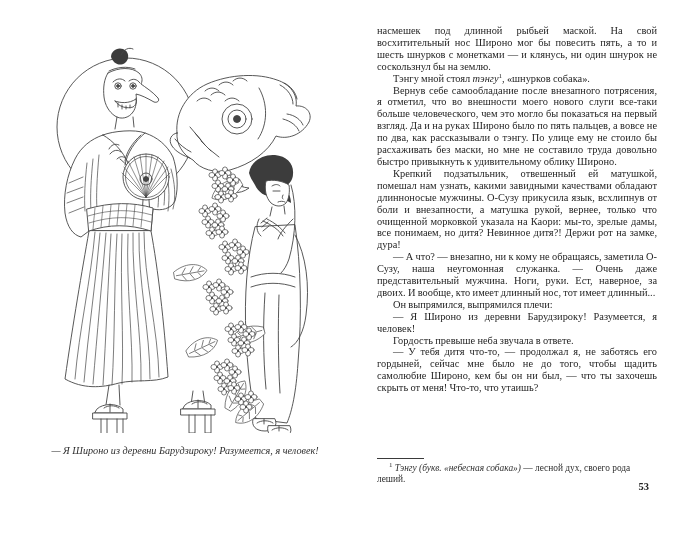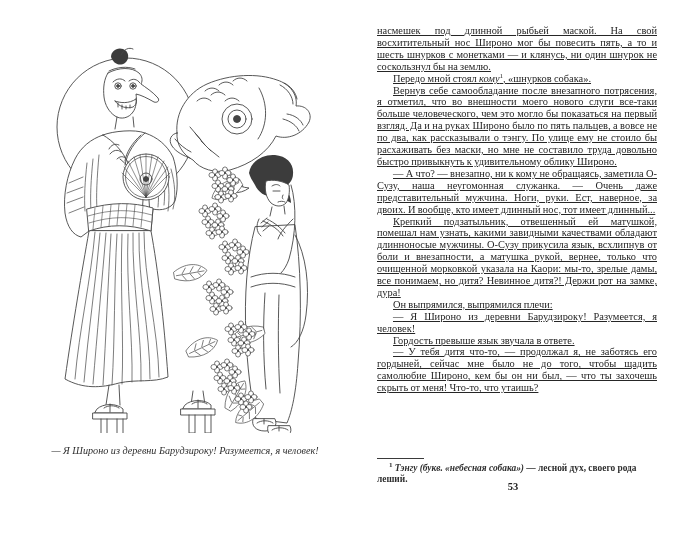--- a/index.html
+++ b/index.html
@@ -12,31 +12,31 @@
   .caption{
     position:absolute;left:25px;top:445px;width:320px;text-align:center;
     font-style:italic;font-size:10.2px;line-height:12px;color:#2e2e2e;
   }
   
   .textcol{
     position:absolute;left:377px;top:25px;width:280px;max-height:430px;overflow:hidden;
     font-size:10.4px;line-height:11.9px;text-align:justify;color:#262626;
     word-spacing:-0.3px;
   }
-  .textcol p{margin:0;padding:0;text-decoration:underline;}
+  .textcol p{margin:0;padding:0;}
   .textcol p.indent{text-indent:16px;}
   .textcol i, .footnote i{font-style:italic;}
   sup{font-size:7px;line-height:0;vertical-align:super;}
   .footnote-rule{position:absolute;left:377px;top:458px;width:47px;height:0;border-top:1px solid #3a3a3a;}
   .footnote{
     position:absolute;left:377px;top:463px;width:280px;
-    font-size:9.4px;line-height:11px;color:#2e2e2e;text-indent:12px;font-weight:bold;
+    font-size:9.4px;line-height:11px;color:#2e2e2e;text-indent:12px;
   }
   .pagenum{
-    position:absolute;left:377px;top:481px;width:272px;text-align:center;
+    position:absolute;left:377px;top:481px;width:272px;text-align:right;
     font-weight:bold;font-size:10.5px;color:#222;
   }
   svg *{vector-effect:non-scaling-stroke;}
 </style>
 </head>
 <body>
 
 <div class="spread">
 
   <div class="illustration">
@@ -206,27 +206,27 @@
             <use href="#fl" transform="translate(221,394)"></use>
         </g>
       </g>
     </svg>
   </div>
 
   <div class="caption">— Я Широно из деревни Барудзироку! Разумеется, я человек!</div>
 
   <div class="textcol">
       <p class=""><span>насмешек под длинной рыбьей маской. На свой восхитительный нос Широно мог бы повесить пять, а то и шесть шнурков с монетками — и клянусь, ни один шнурок не соскользнул бы на землю.</span></p>
-      <p class="indent"><span>Передо мной стоял </span><i>кому</i><sup>1</sup><span>, «шнурков собака».</span></p>
+      <p class="indent"><span>Тэнгу мной стоял </span><i>тэнгу</i><sup>1</sup><span>, «шнурков собака».</span></p>
       <p class="indent"><span>Вернув себе самообладание после внезапного потрясения, я отметил, что во внешности моего нового слуги все-таки больше человеческого, чем это могло бы показаться на первый взгляд. Да и на руках Широно было по пять пальцев, а вовсе не по два, как рассказывали о тэнгу. По улице ему не стоило бы расхаживать без маски, но мне не составило труда довольно быстро привыкнуть к удивительному облику Широно.</span></p>
+      <p class="indent"><span>Крепкий подзатыльник, отвешенный ей матушкой, помешал нам узнать, какими завидными качествами обладают длинноносые мужчины. О-Сузу прикусила язык, всхлипнув от боли и внезапности, а матушка рукой, вернее, только что очищенной морковкой указала на Каори: мы-то, зрелые дамы, все понимаем, но дитя? Невинное дитя?! Держи рот на замке, дура!</span></p>
       <p class="indent"><span>— А что? — внезапно, ни к кому не обращаясь, заметила О-Сузу, наша неугомонная служанка. — Очень даже представительный мужчина. Ноги, руки. Ест, наверное, за двоих. И вообще, кто имеет длинный нос, тот имеет длинный...</span></p>
-      <p class="indent"><span>Крепкий подзатыльник, отвешенный ей матушкой, помешал нам узнать, какими завидными качествами обладают длинноносые мужчины. О-Сузу прикусила язык, всхлипнув от боли и внезапности, а матушка рукой, вернее, только что очищенной морковкой указала на Каори: мы-то, зрелые дамы, все понимаем, но дитя? Невинное дитя?! Держи рот на замке, дура!</span></p>
       <p class="indent"><span>Он выпрямился, выпрямился плечи:</span></p>
       <p class="indent"><span>— Я Широно из деревни Барудзироку! Разумеется, я человек!</span></p>
-      <p class="indent"><span>Гордость превыше язык звучала в ответе.</span></p>
+      <p class="indent"><span>Гордость превыше неба звучала в ответе.</span></p>
       <p class="indent"><span>— У тебя дитя что-то, — продолжал я, не заботясь его гордыней, сейчас мне было не до того, чтобы щадить самолюбие Широно, кем бы он ни был, — что ты захочешь скрыть от меня! Что-то, что утаишь?</span></p>
     </div>
 
   <div class="footnote-rule"></div>
   <div class="footnote"><sup>1</sup> <i>Тэнгу (букв. «небесная собака»)</i><span> — лесной дух, своего рода леший.</span></div>
 
   <div class="pagenum">53</div>
 
 </div>
 

